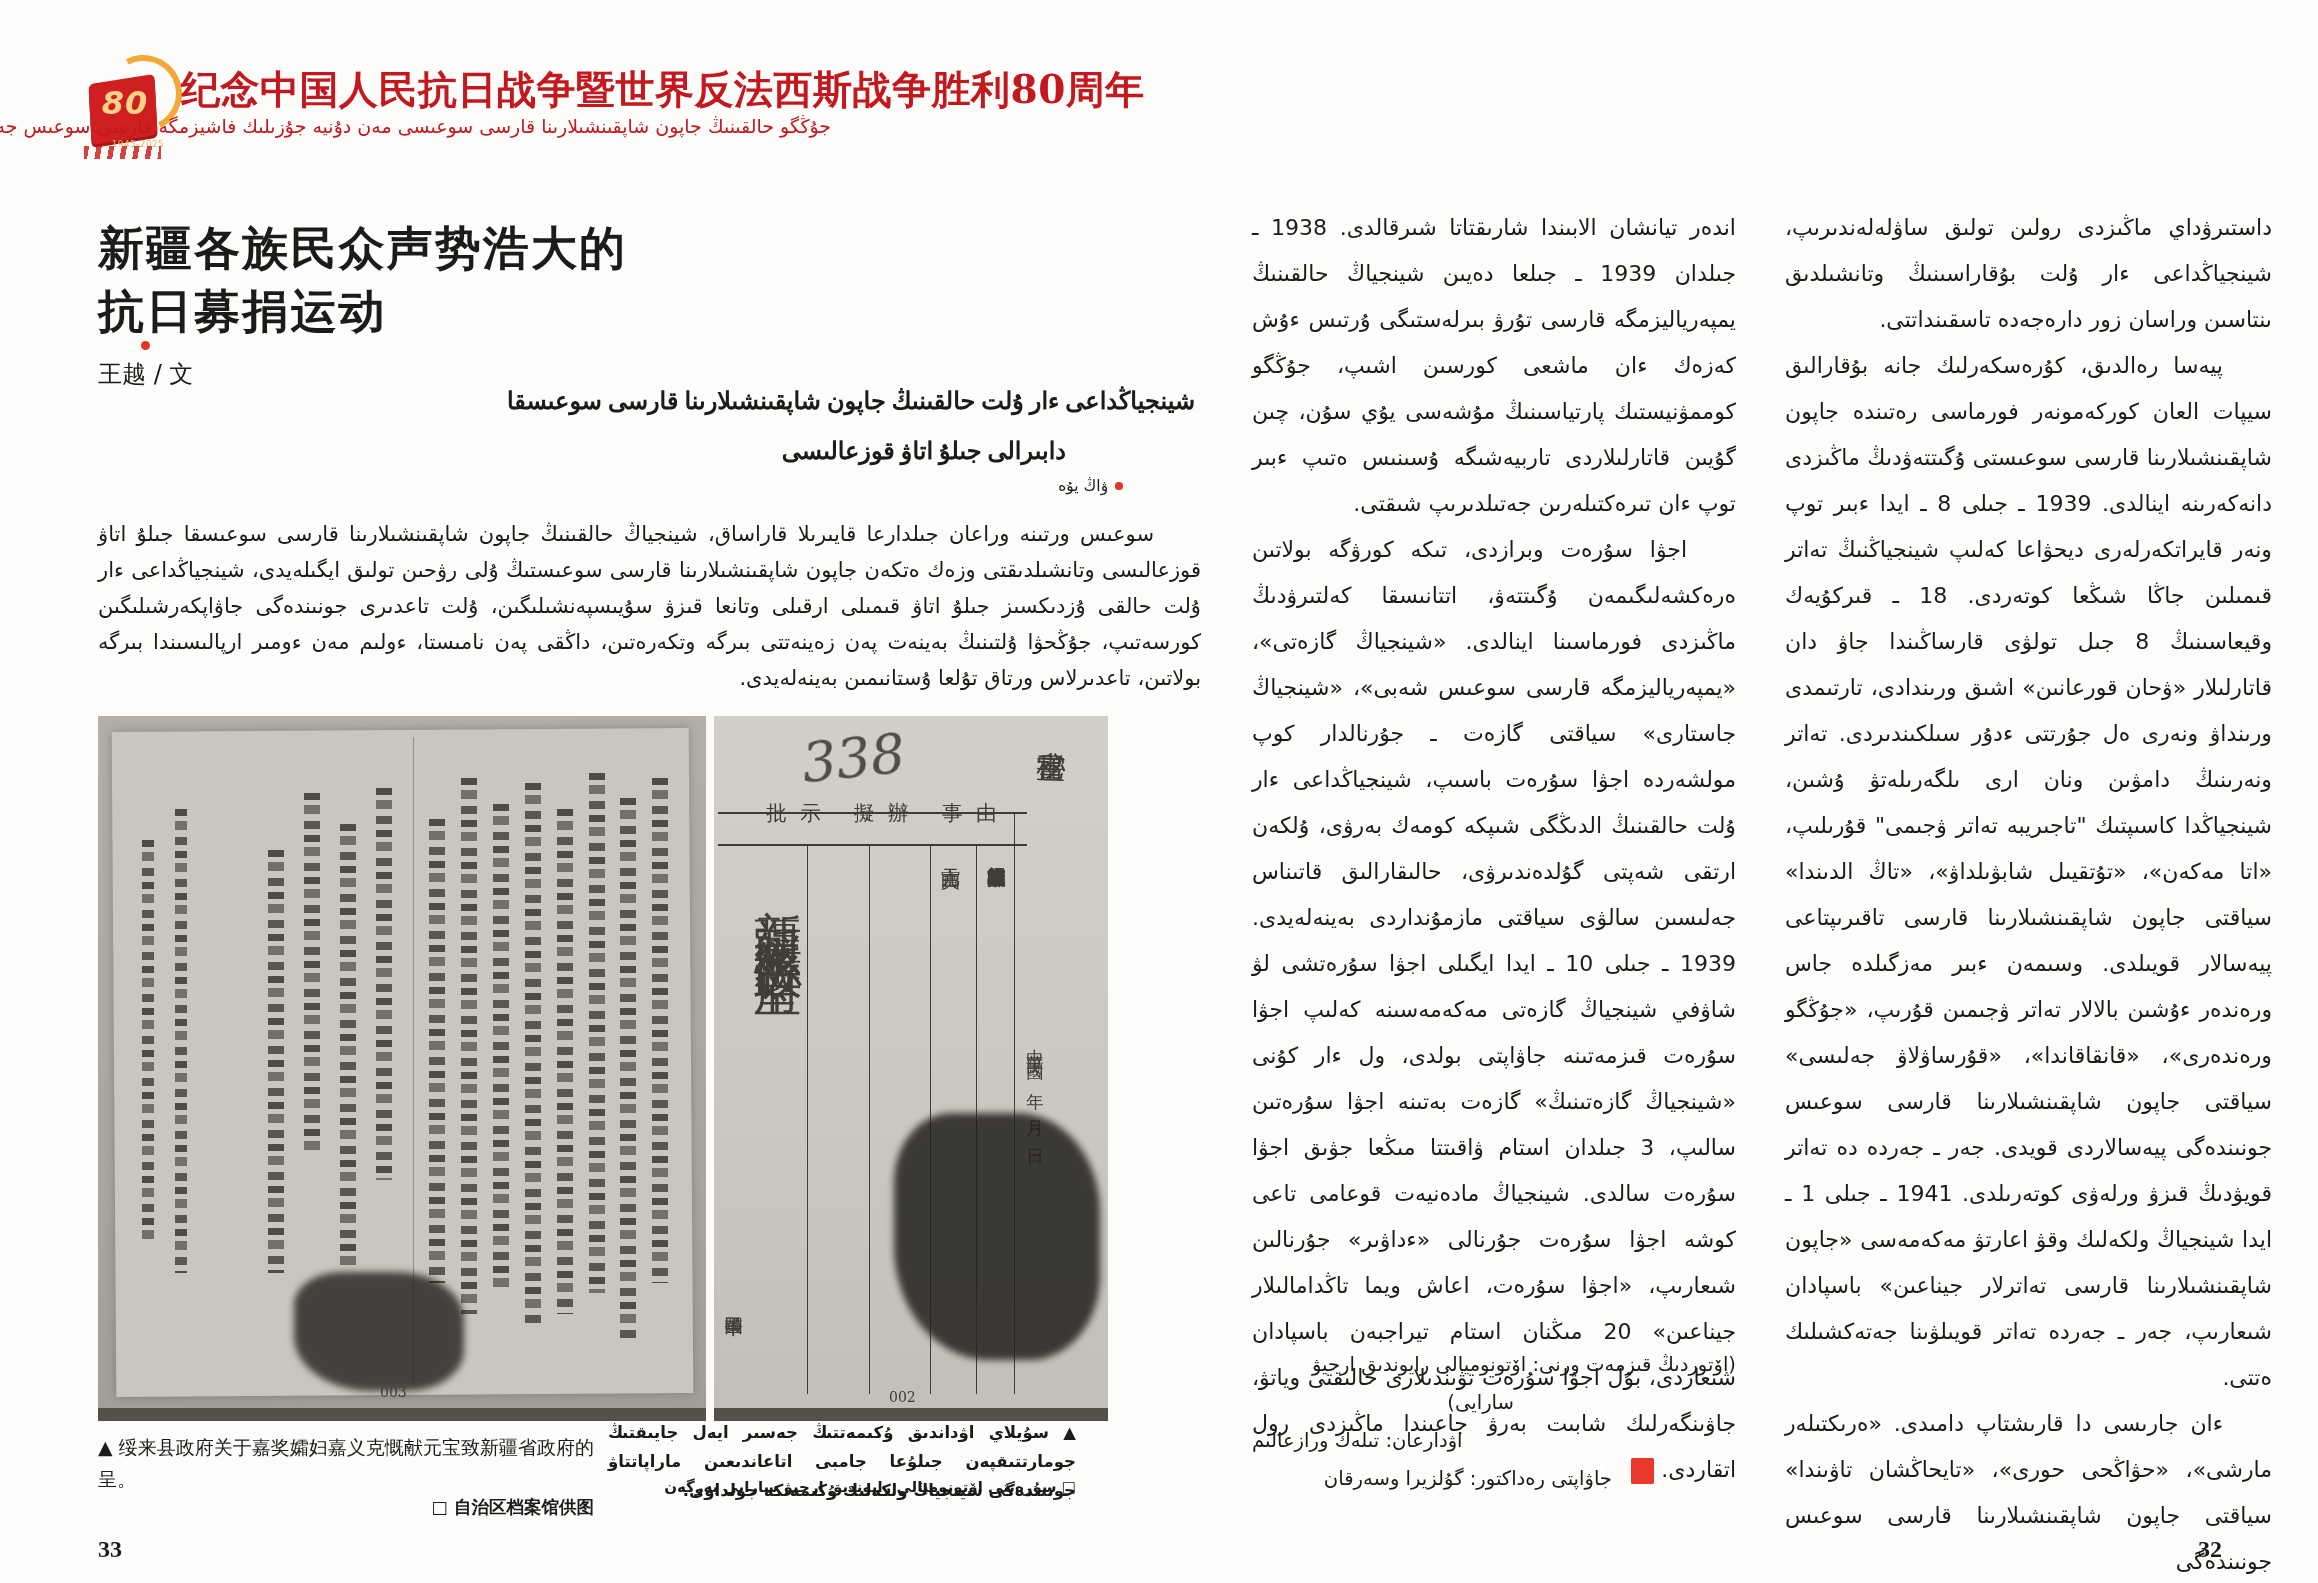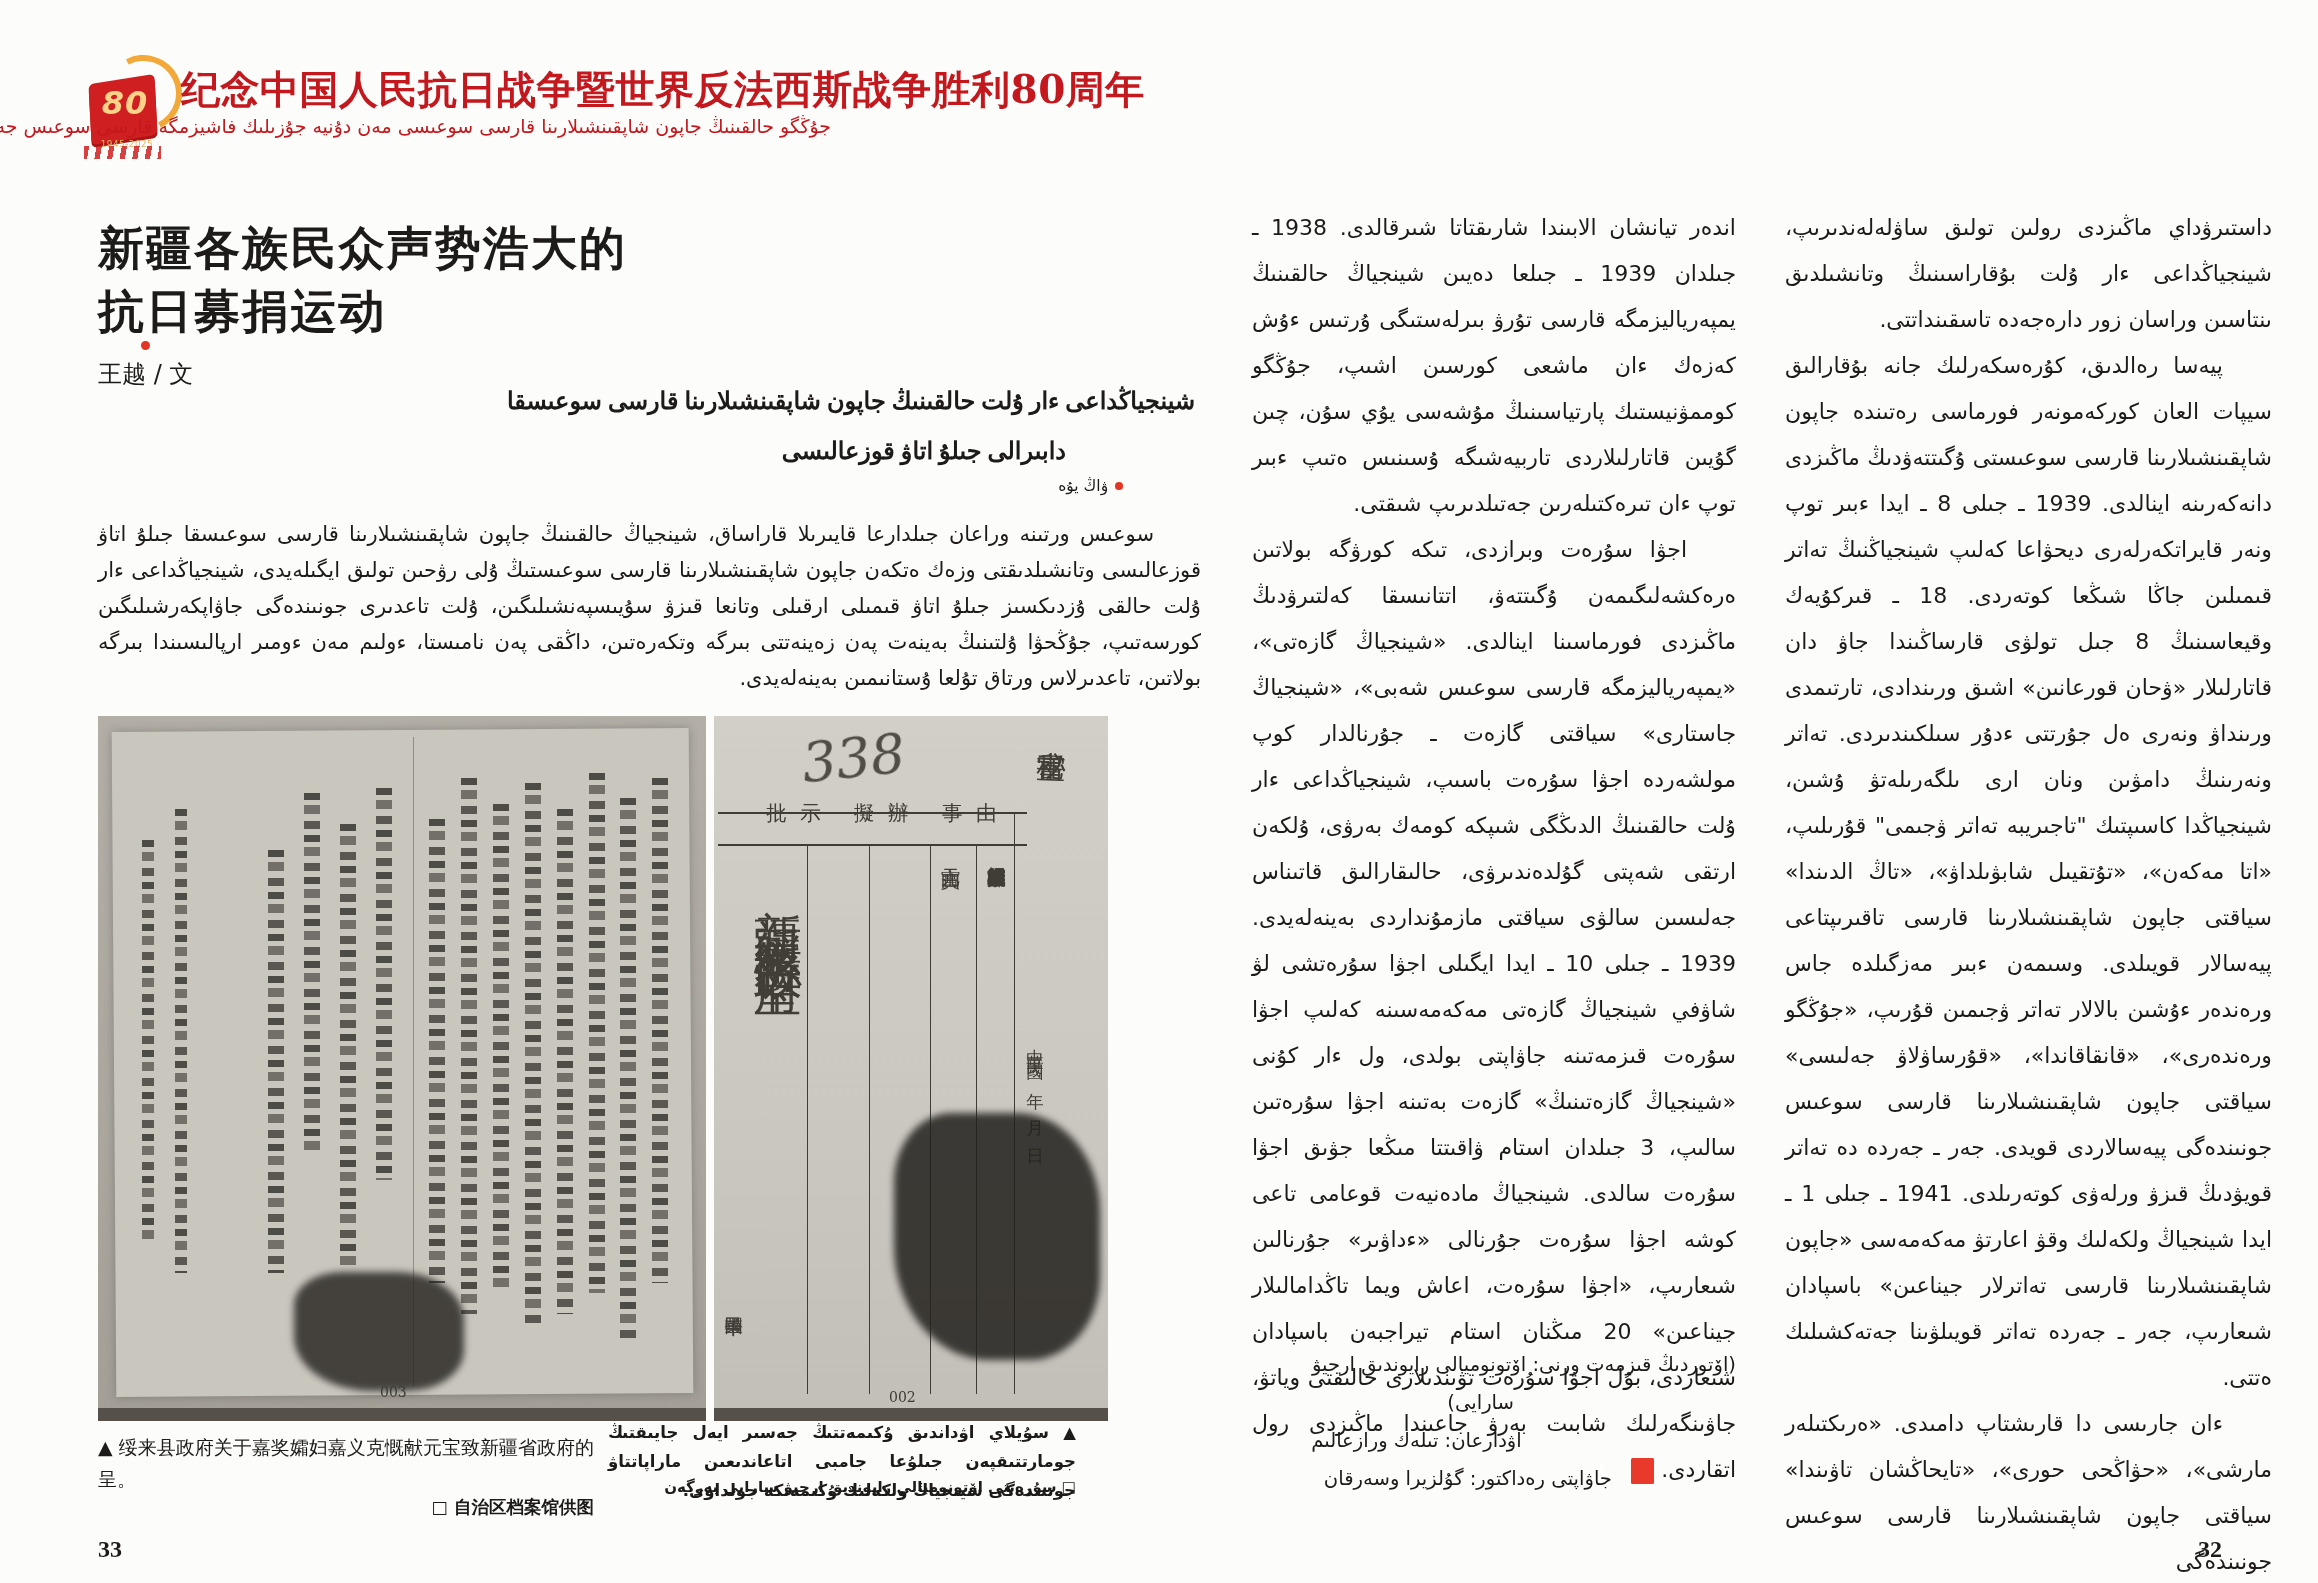--- a/index.html
+++ b/index.html
@@ -9,21 +9,21 @@
 
   
   .logo{position:absolute;left:87px;top:52px;width:93px;height:103px;}
   .logo .arc{position:absolute;left:17.5px;top:3.1px;width:77px;height:77px;border-radius:50%;
              border:6.7px solid transparent;border-top-color:#f3a83a;border-right-color:#f3a83a;
              transform:rotate(18deg);}
   .logo .ribbon{position:absolute;left:3.1px;top:27px;width:66px;height:61px;background:#cf1f20;
                 transform:skewY(-6deg) rotate(-3deg);border-radius:5.2px;box-shadow:0 3.1px 0 #a81517;}
   .logo .num{position:absolute;left:13.4px;top:32px;width:49px;text-align:center;font-size:32px;font-weight:bold;
              color:#ffd289;font-style:italic;letter-spacing:1px;}
-  .logo .years{position:absolute;left:9px;top:87px;width:62px;text-align:center;font-size:8.8px;color:#e9b563;letter-spacing:0.5px;}
+  .logo .years{position:absolute;left:20px;top:87px;width:62px;text-align:center;font-size:8.8px;color:#e9b563;letter-spacing:0.5px;}
   .logo .rays{position:absolute;left:-3.1px;top:94px;width:77px;height:13.4px;
               background:repeating-linear-gradient(100deg,#cf1f20 0 5.2px,transparent 5.2px 12.4px);opacity:.85;}
   .h-title{position:absolute;left:181px;top:63px;font-size:39px;font-weight:bold;color:#c3181d;
            font-family:"DejaVu Serif","Liberation Serif",serif;letter-spacing:0.5px;white-space:nowrap;}
   .h-sub{position:absolute;left:181px;top:115px;width:650px;direction:rtl;text-align:right;
          font-size:19px;color:#c3181d;white-space:nowrap;}
 
   
   .t-cn{position:absolute;left:98px;top:217px;font-size:46px;font-weight:bold;line-height:63px;letter-spacing:2.1px;}
   .byline{position:absolute;left:98px;top:341px;font-size:24px;display:flex;align-items:center;gap:8.2px;flex-direction:column;}
@@ -71,21 +71,21 @@
   .col p{margin:0;}
   .col p.ind{text-indent:49px;}
   .col-first{left:1785px;width:487px;}
   .col-second{left:1252px;width:484px;}
   .endmark{display:inline-block;width:23px;height:26px;background:#e8392b;color:#ffffff;
            font-size:17.5px;font-weight:bold;text-align:center;line-height:26px;vertical-align:middle;
            margin:0 7.2px;border-radius:1.5px;}
   .credits{position:absolute;left:1252px;top:1346px;width:484px;direction:rtl;font-size:19.6px;line-height:38px;}
   .credits .c1{text-align:right;}
   .credits .c2{text-align:right;padding-right:222px;}
-  .credits .c3{text-align:center;padding-right:155px;}
+  .credits .c3{text-align:left;padding-right:155px;}
   .credits .c4{text-align:right;padding-right:124px;}
 </style>
 </head>
 <body>
 
 <div class="sheet" data-name="magazine-spread">
 
   <div class="logo" data-name="anniversary-80-emblem-icon">
     <div class="arc" data-name="emblem-arc"></div>
     <div class="ribbon" data-name="emblem-ribbon"></div>

